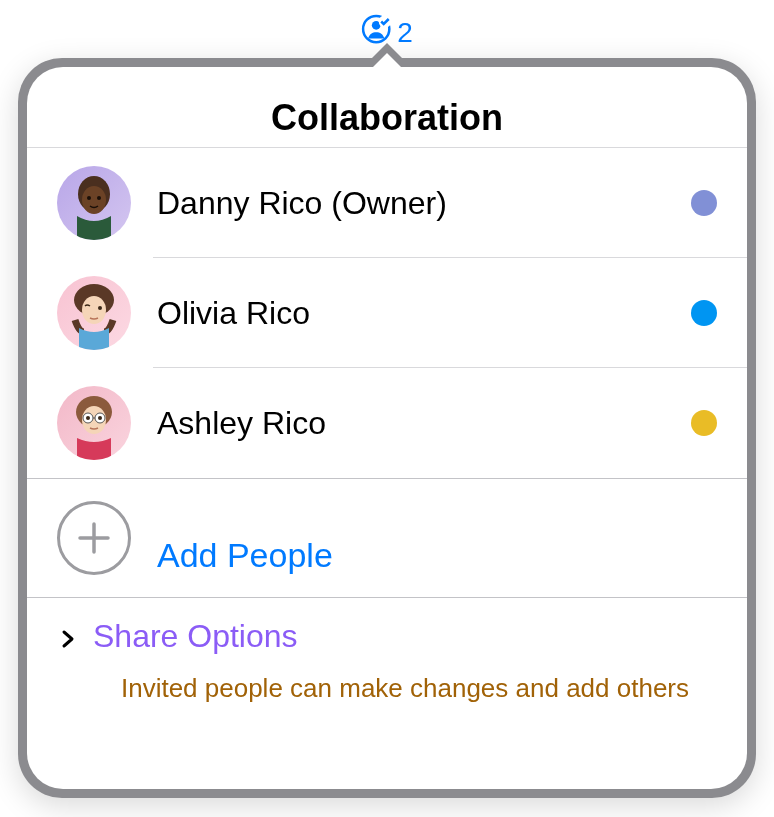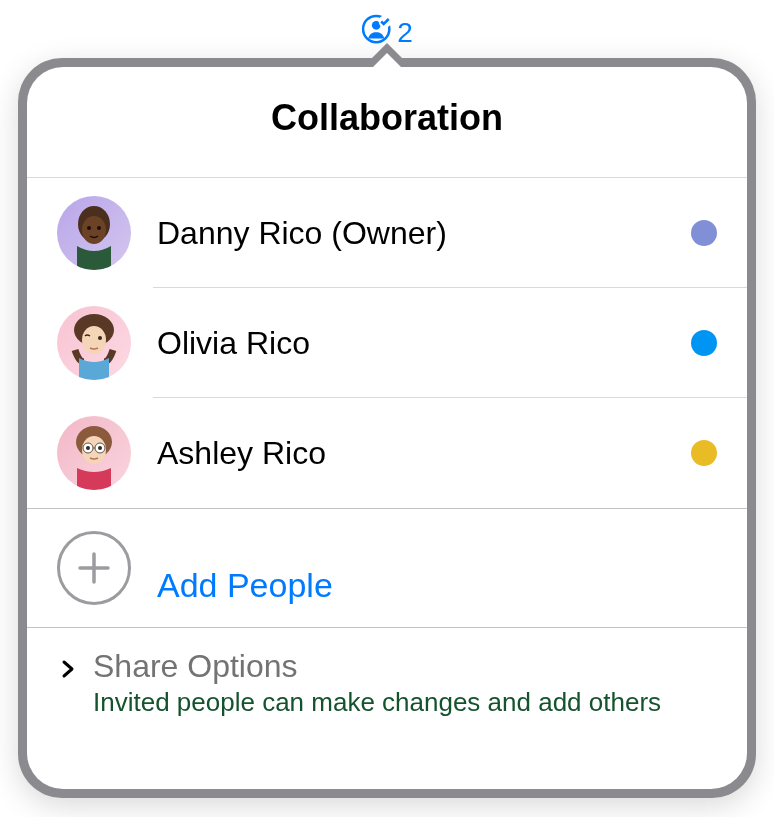--- a/index.html
+++ b/index.html
@@ -74,21 +74,21 @@
       background: #ffffff;
       border-radius: 36px;
       overflow: hidden;
       z-index: 2;
     }
     .popover-title {
       text-align: center;
       font-size: 36px;
       font-weight: 600;
       color: #000;
-      padding: 30px 0 38px 0;
+      padding: 30px 0 8px 0;
       border-bottom: 1px solid #d9d9dc;
     }
     .people-list {
       padding: 0;
     }
     .person-row {
       display: flex;
       align-items: center;
       padding: 18px 30px 18px 30px;
       position: relative;
@@ -169,26 +169,27 @@
       height: 22px;
       margin-right: 14px;
       margin-top: 10px;
       flex-shrink: 0;
     }
     .share-options-content {
       flex: 1;
     }
     .share-options-title {
       font-size: 32px;
-      color: #737373;
-      margin-bottom: 2px;
+      color: #8b5cf6;
+      margin-bottom: 18px;
     }
     .share-options-subtitle {
       font-size: 26px;
-      color: #14532d;
+      color: #a16207;
+      text-align: center;
     }
   </style>
 </head>
 <body>
 
 <div class="collab-badge">
   <span>
     <svg viewBox="0 0 24 24" fill="none" stroke="#007aff" stroke-width="2">
       <circle cx="12" cy="12" r="10.5"></circle>
       <circle cx="12" cy="9" r="3.5" fill="#007aff" stroke="none"></circle>

